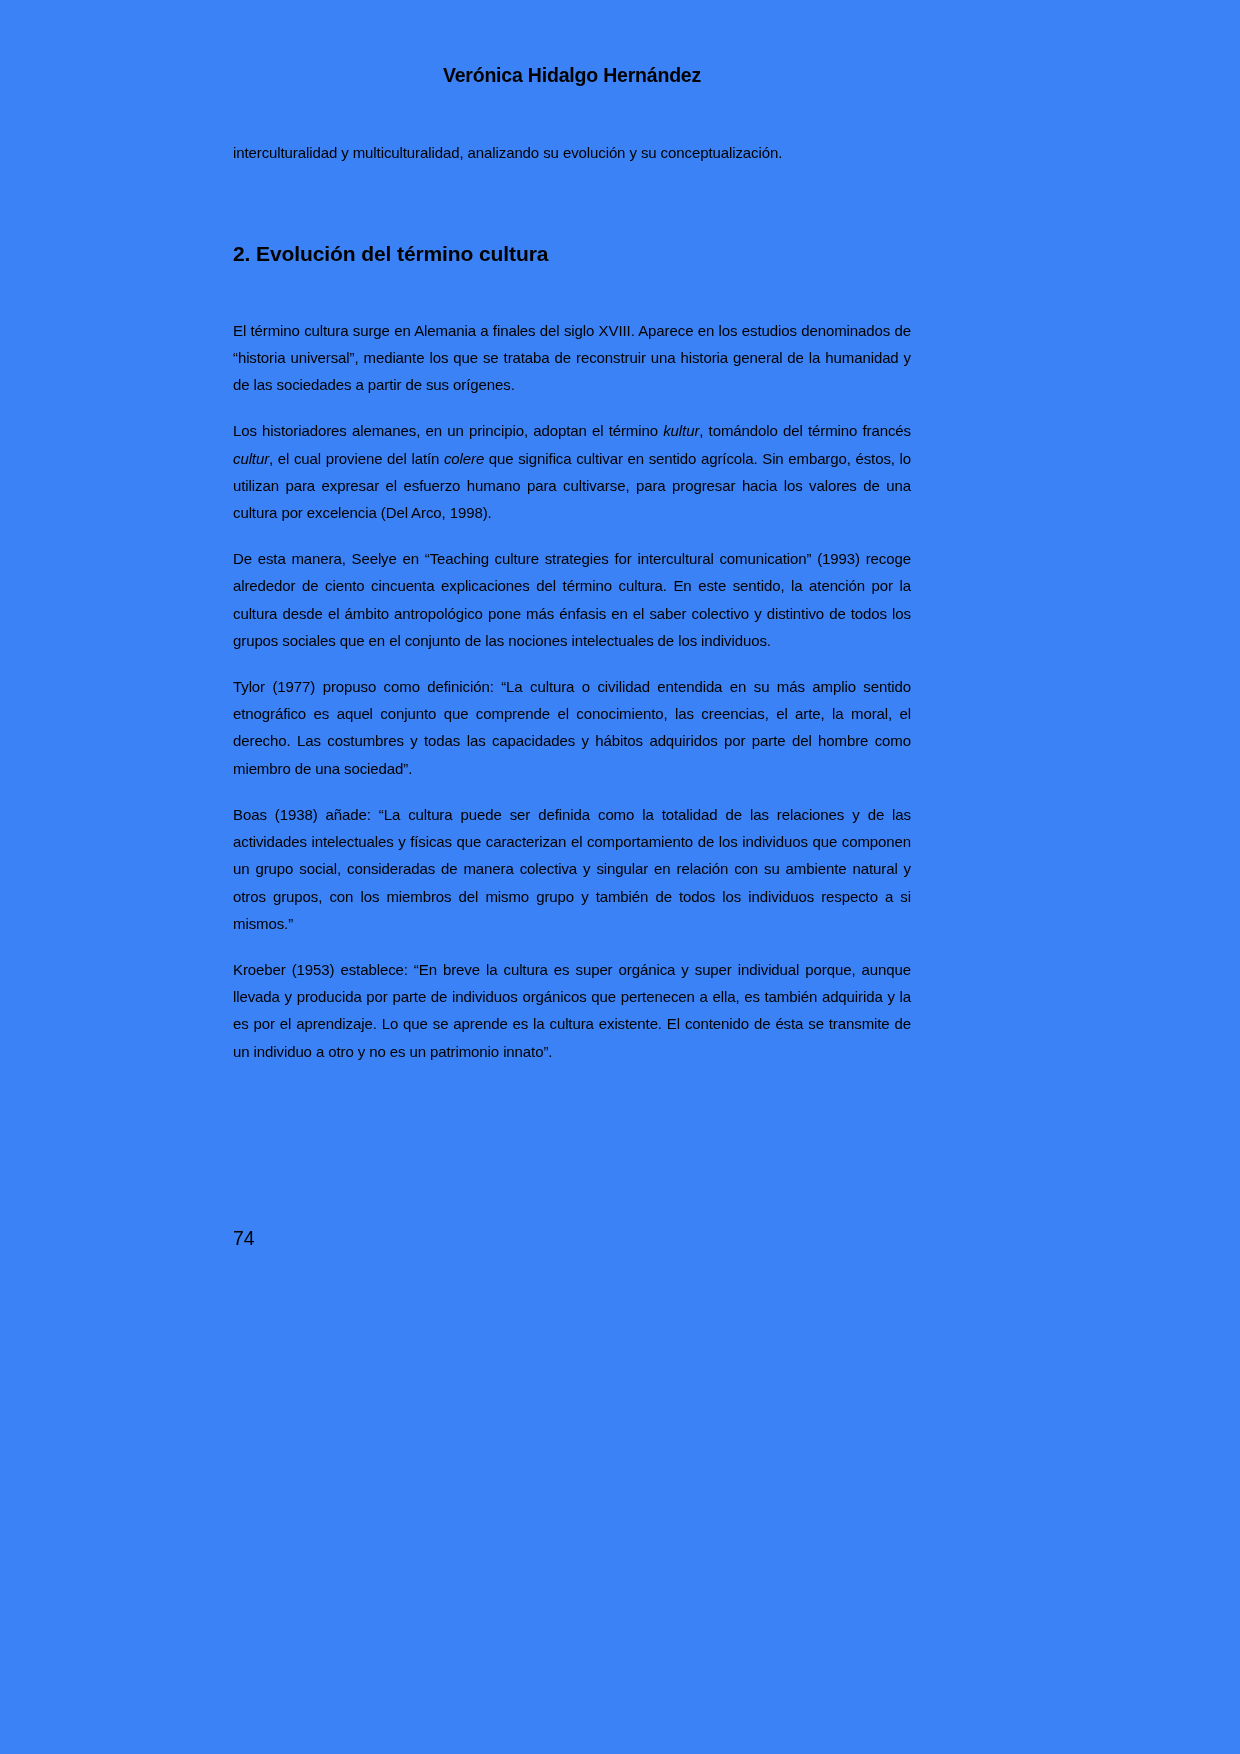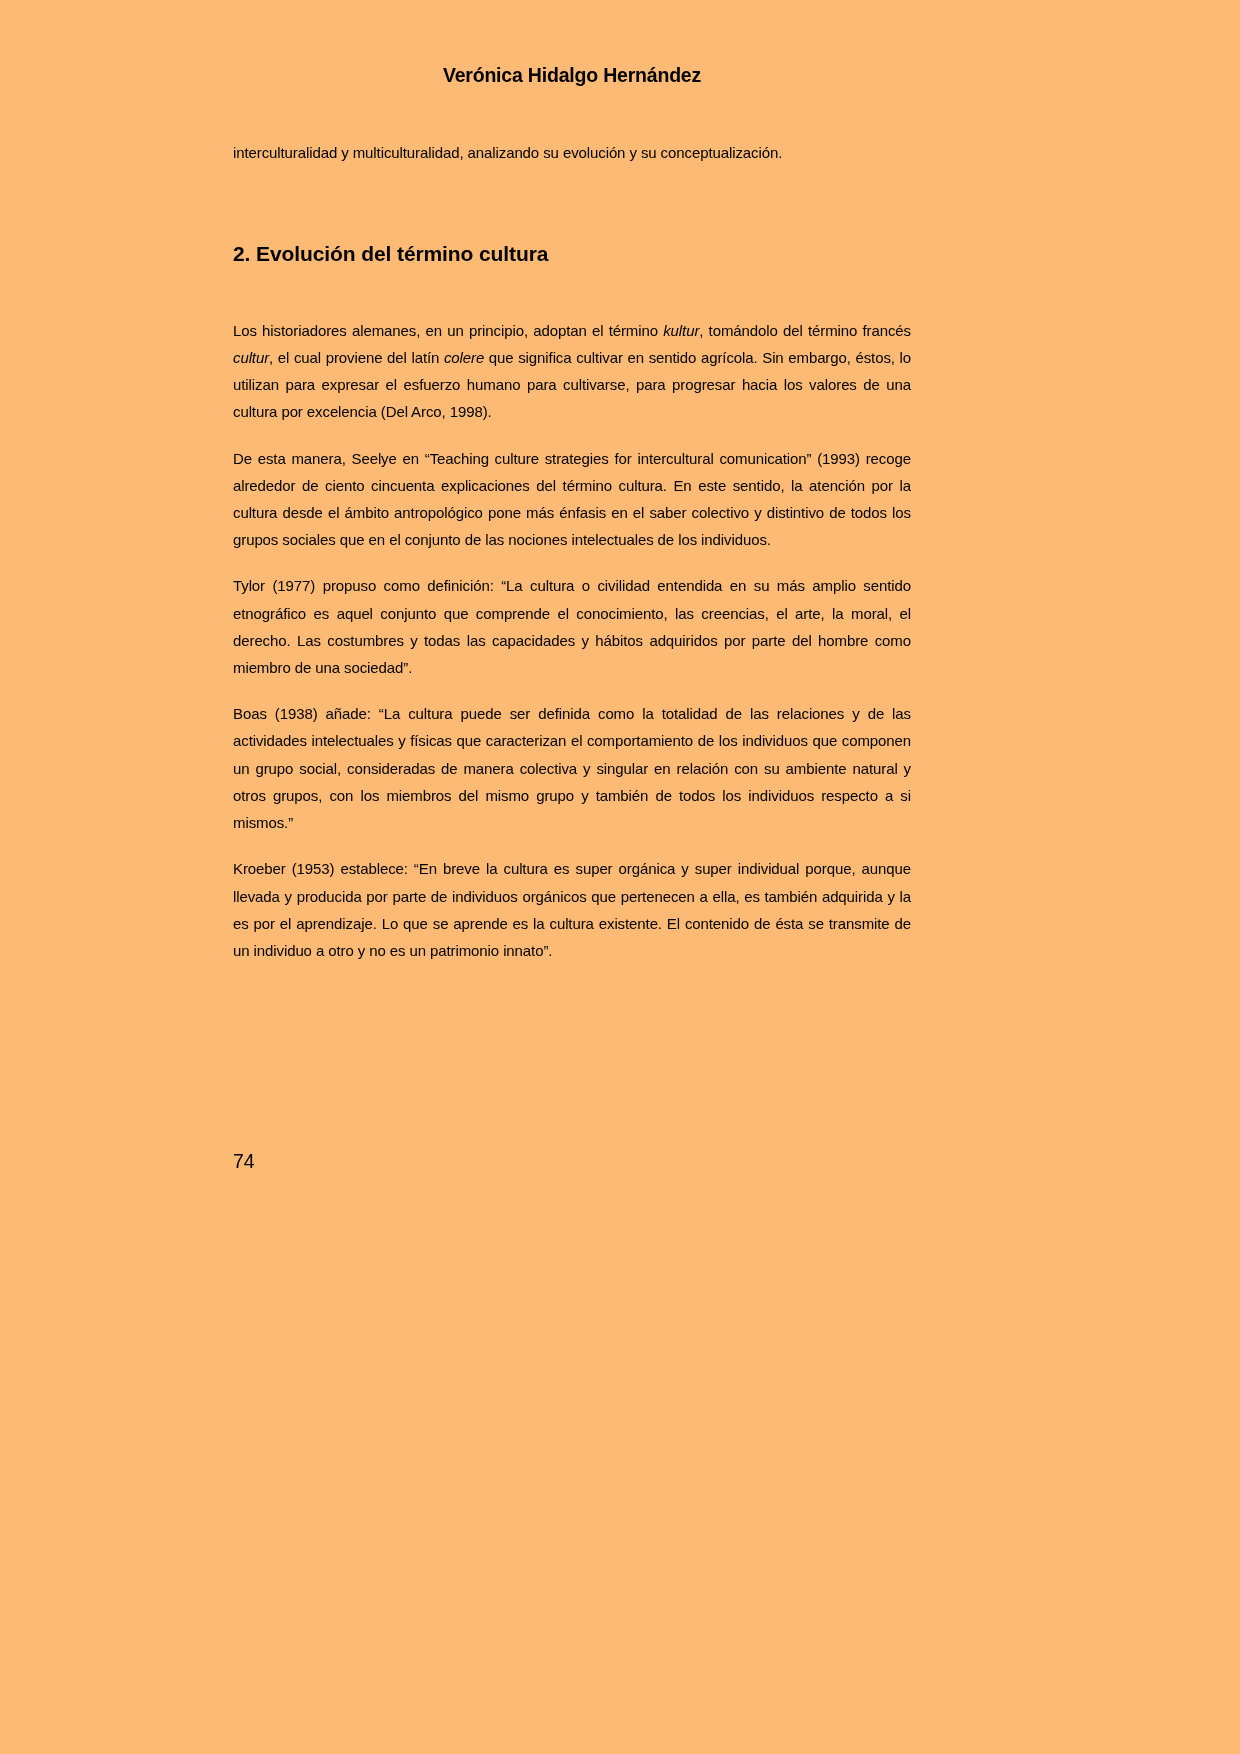--- a/index.html
+++ b/index.html
@@ -9,21 +9,21 @@
     background: #ffffff;
   }
   body {
     font-family: "Liberation Sans", sans-serif;
     color: #000000;
   }
   .page {
     position: relative;
     width: 1240px;
     height: 1754px;
-    background: #fdba74;
+    background: #3b82f6;
     box-sizing: border-box;
     overflow: hidden;
   }
   .content {
     position: absolute;
     left: 233px;
     top: 0;
     width: 678px;
   }
   .running-header {
@@ -60,21 +60,21 @@
     text-align: left;
   }
   .heading-gap-top { height: 74px; }
   .heading-gap-bottom { height: 50px; }
   em.term {
     font-style: italic;
   }
   .page-number {
     position: absolute;
     left: 233px;
-    top: 1148px;
+    top: 1225px;
     font-size: 19.4px;
     line-height: 27px;
     text-align: right;
   }
 </style>
 </head>
 <body>
 
 <div class="page">
 
@@ -85,20 +85,21 @@
     <div class="body-block">
 
       <p class="para">interculturalidad y multiculturalidad, analizando su evolución y su conceptualización.</p>
 
       <div class="heading-gap-top"></div>
 
       <h2 class="section-heading">2. Evolución del término cultura</h2>
 
       <div class="heading-gap-bottom"></div>
 
+      <p class="para">El término cultura surge en Alemania a finales del siglo XVIII. Aparece en los estudios denominados de “historia universal”, mediante los que se trataba de reconstruir una historia general de la humanidad y de las sociedades a partir de sus orígenes.</p>
 
       <p class="para"><span>Los historiadores alemanes, en un principio, adoptan el término </span><em class="term">kultur</em><span>, tomándolo del término francés </span><em class="term">cultur</em><span>, el cual proviene del latín </span><em class="term">colere</em><span> que significa cultivar en sentido agrícola. Sin embargo, éstos, lo utilizan para expresar el esfuerzo humano para cultivarse, para progresar hacia los valores de una cultura por excelencia (Del Arco, 1998).</span></p>
 
       <p class="para">De esta manera, Seelye en “Teaching culture strategies for intercultural comunication” (1993) recoge alrededor de ciento cincuenta explicaciones del término cultura. En este sentido, la atención por la cultura desde el ámbito antropológico pone más énfasis en el saber colectivo y distintivo de todos los grupos sociales que en el conjunto de las nociones intelectuales de los individuos.</p>
 
       <p class="para">Tylor (1977) propuso como definición: “La cultura o civilidad entendida en su más amplio sentido etnográfico es aquel conjunto que comprende el conocimiento, las creencias, el arte, la moral, el derecho. Las costumbres y todas las capacidades y hábitos adquiridos por parte del hombre como miembro de una sociedad”.</p>
 
       <p class="para">Boas (1938) añade: “La cultura puede ser definida como la totalidad de las relaciones y de las actividades intelectuales y físicas que caracterizan el comportamiento de los individuos que componen un grupo social, consideradas de manera colectiva y singular en relación con su ambiente natural y otros grupos, con los miembros del mismo grupo y también de todos los individuos respecto a si mismos.”</p>
 
       <p class="para">Kroeber (1953) establece: “En breve la cultura es super orgánica y super individual porque, aunque llevada y producida por parte de individuos orgánicos que pertenecen a ella, es también adquirida y la es por el aprendizaje. Lo que se aprende es la cultura existente. El contenido de ésta se transmite de un individuo a otro y no es un patrimonio innato”.</p>

